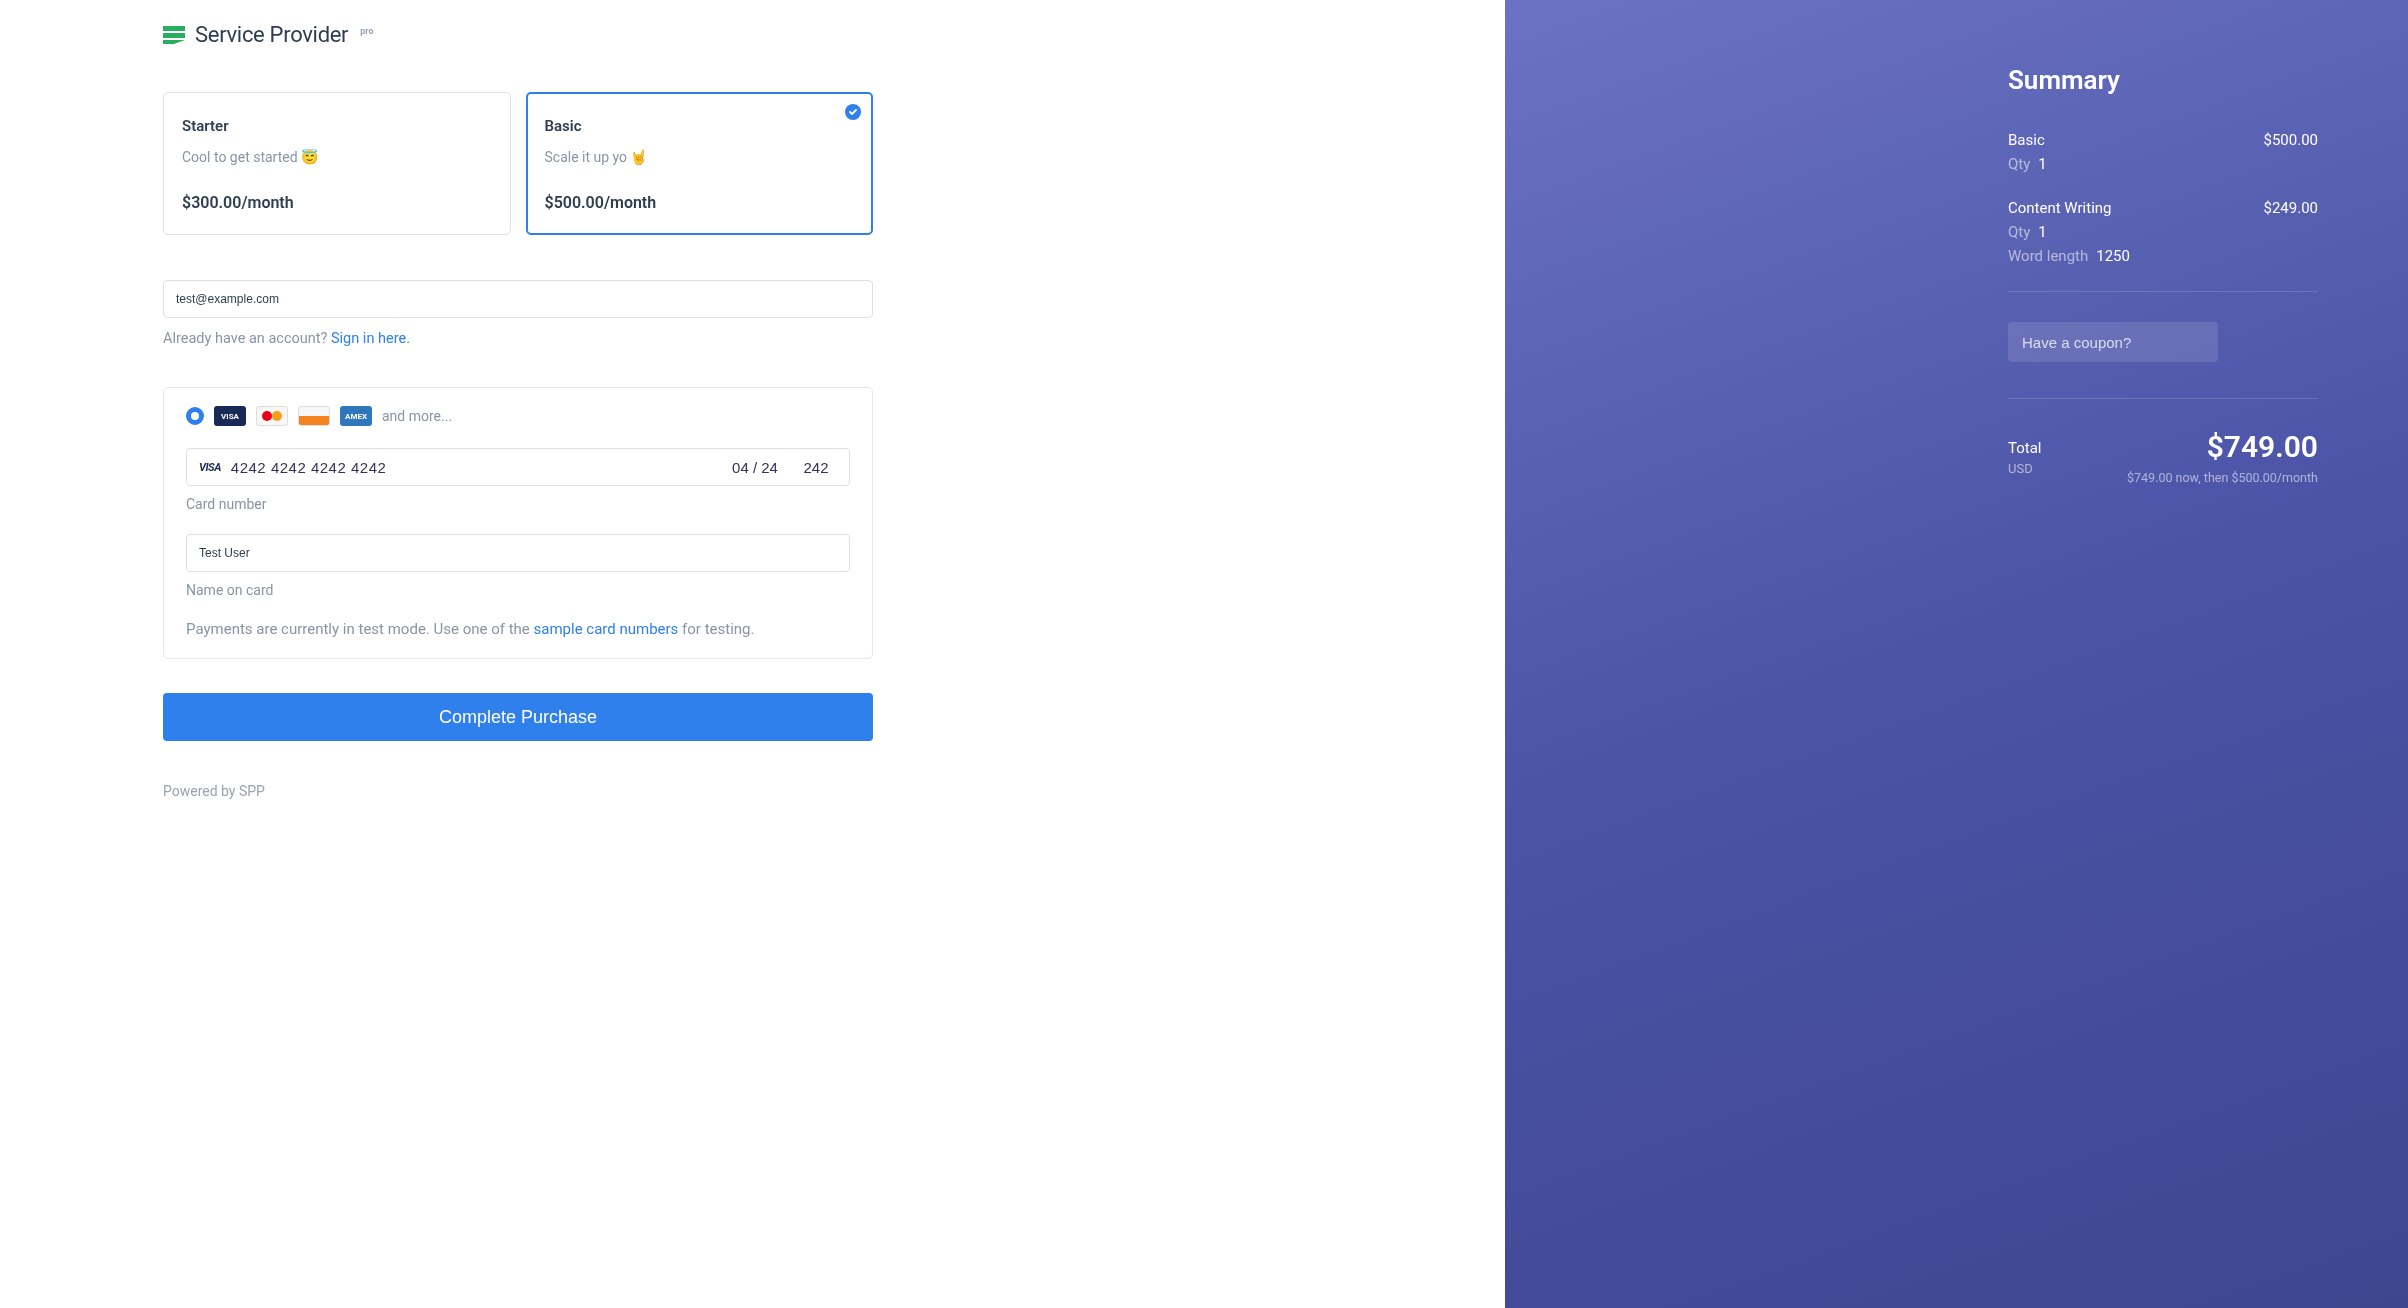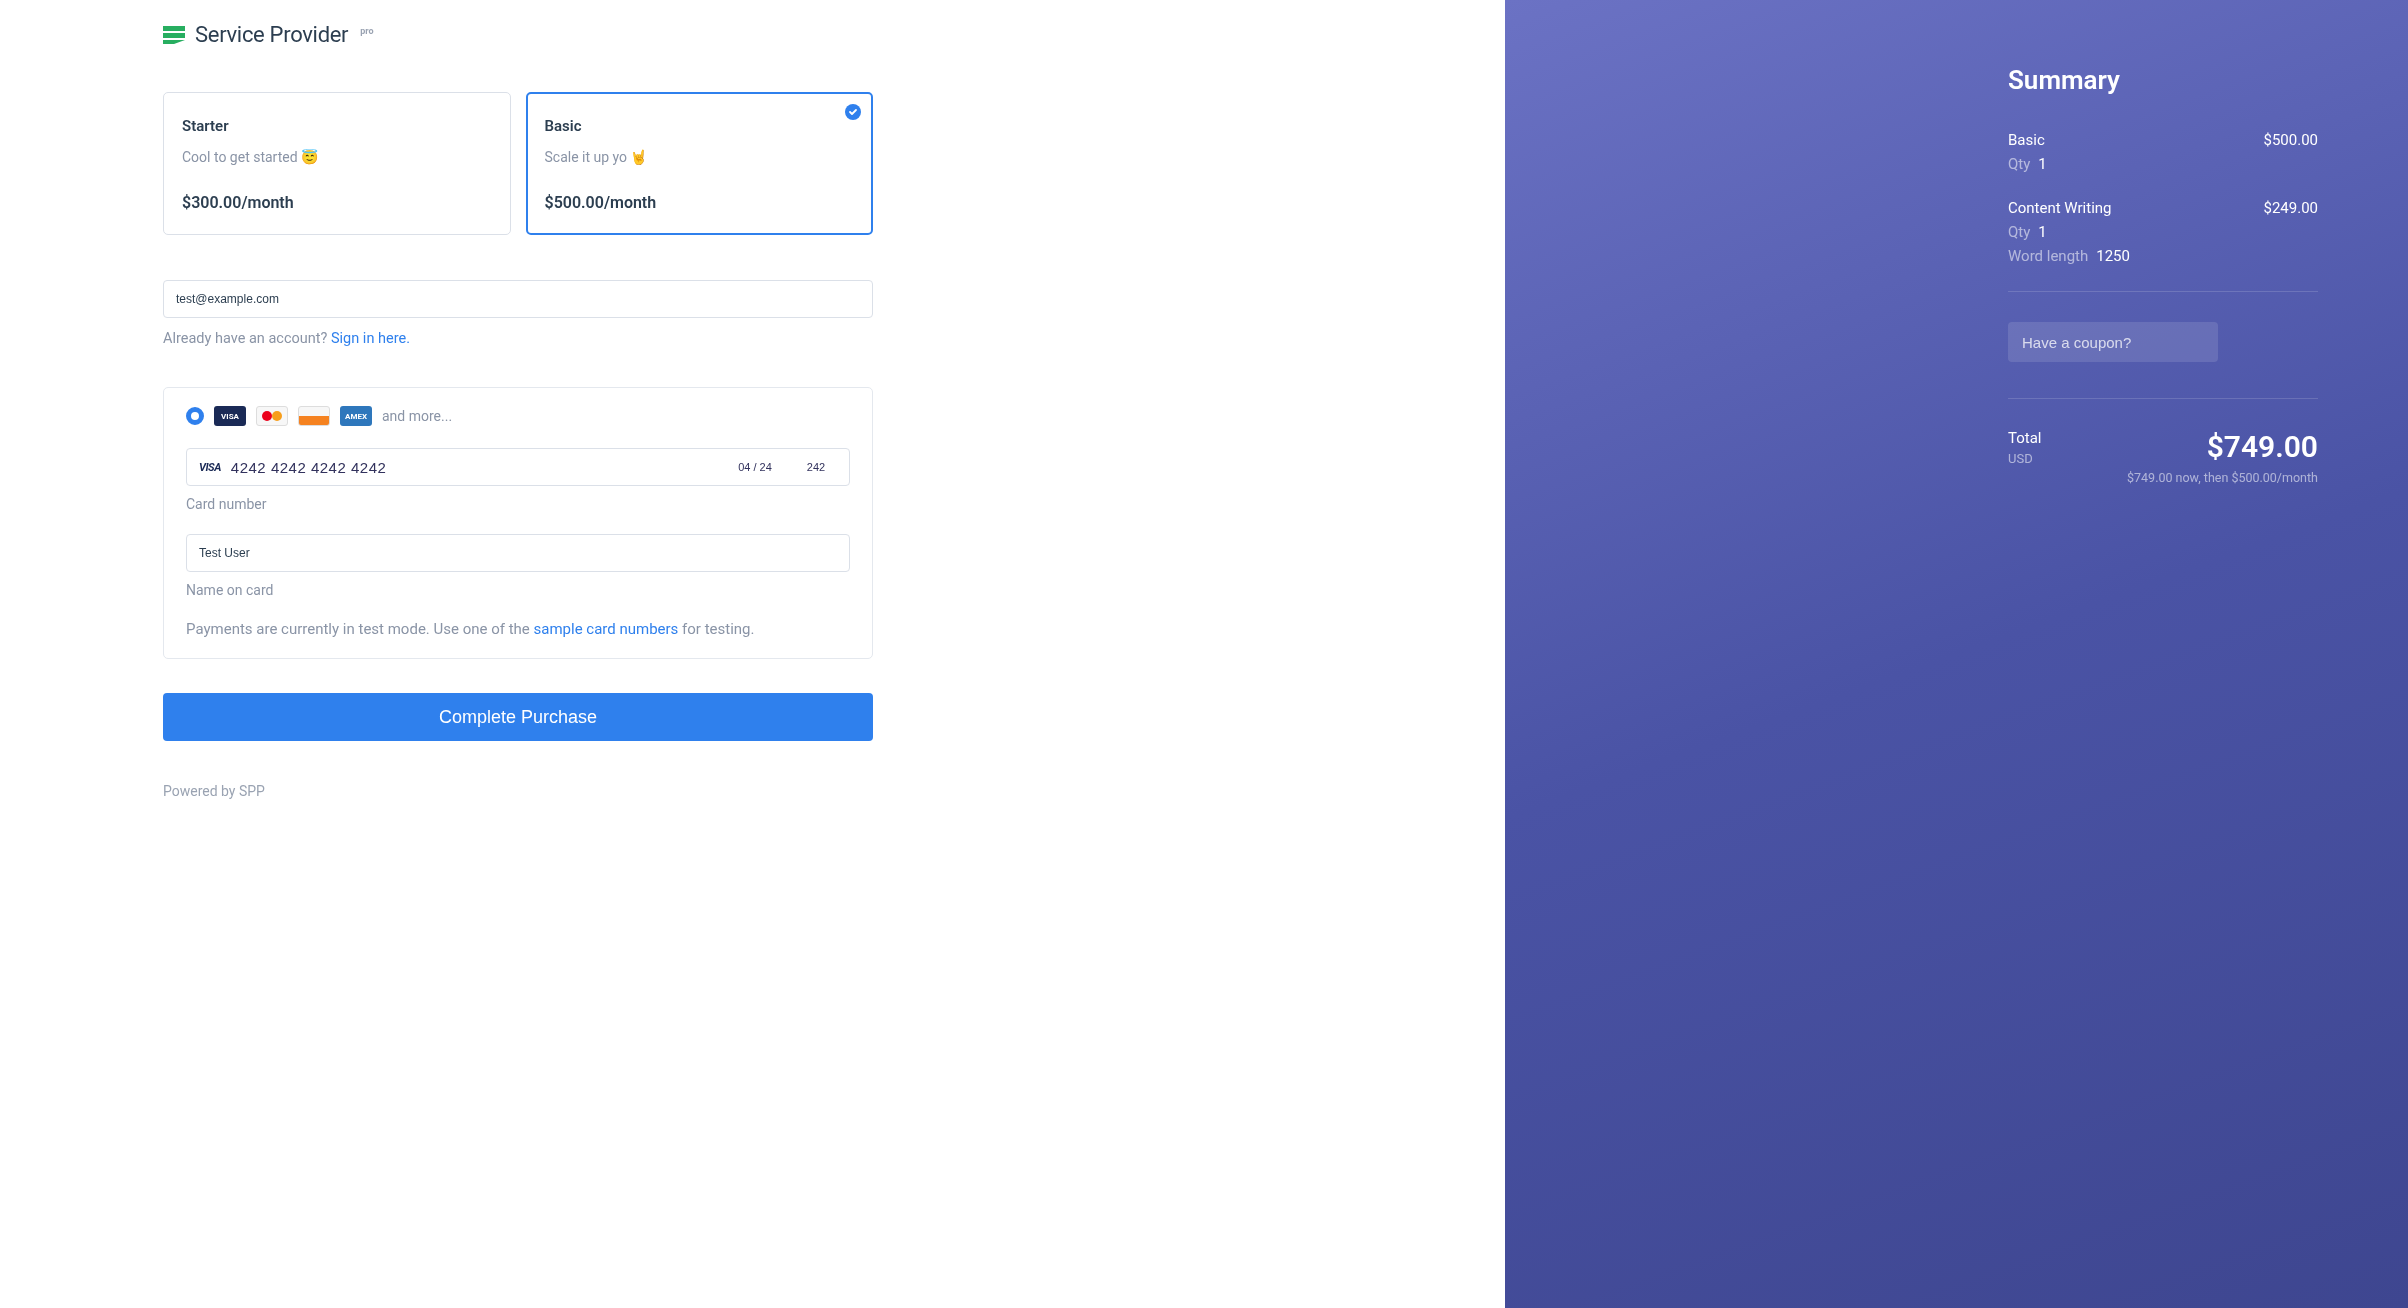--- a/index.html
+++ b/index.html
@@ -44,21 +44,21 @@
   .brand-mc::before,.brand-mc::after{content:"";position:absolute;width:10px;height:10px;border-radius:50%;top:4px}
   .brand-mc::before{background:#eb001b;left:5px}
   .brand-mc::after{background:#f79e1b;right:5px}
   .brand-disc{background:linear-gradient(180deg,#f7f7f7 50%,#f58220 50%);border:1px solid #ddd;color:#333}
   .brand-amex{background:#2e77bc}
   .pm-more{font-size:14px;color:#8a94a6}
 
   .card-input-wrap{border:1px solid #dbe0e8;border-radius:4px;height:38px;display:flex;align-items:center;padding:0 12px;gap:10px;margin-bottom:10px}
   .visa-tag{font-size:11px;font-weight:700;font-style:italic;color:#1a2a56;letter-spacing:-.5px}
   .card-num{flex:1;border:none;outline:none;font-size:15px;color:#32325d;letter-spacing:.5px}
-  .card-exp,.card-cvc{border:none;outline:none;font-size:11px;color:#32325d;text-align:center}
+  .card-exp,.card-cvc{border:none;outline:none;font-size:15px;color:#32325d;text-align:center}
   .card-exp{width:60px}
   .card-cvc{width:42px}
   .sub-label{font-size:14px;color:#8a94a6;margin-bottom:22px}
   .test-note{font-size:15px;color:#8a94a6;margin-top:4px}
   .test-note a{color:#2f80ed;text-decoration:none}
 
   
   .submit-btn{width:100%;height:48px;background:#2f80ed;color:#fff;border:none;border-radius:4px;font-size:18px;font-weight:500;cursor:pointer;margin-top:34px}
   .powered{font-size:14px;color:#9aa3b2;margin-top:42px}
 
@@ -66,21 +66,21 @@
   .sum-title{font-size:26px;font-weight:600;margin-bottom:36px}
   .sum-item{margin-bottom:26px}
   .sum-row{display:flex;justify-content:space-between;font-size:15px}
   .sum-name{color:#fff}
   .sum-price{color:#fff}
   .sum-meta{font-size:15px;color:rgba(255,255,255,.55);margin-top:6px}
   .sum-meta .v{color:#fff;margin-left:8px}
   .divider{height:1px;background:rgba(255,255,255,.15);margin:6px 0 30px}
   .coupon{width:210px;height:40px;background:rgba(255,255,255,.12);border:none;border-radius:4px;padding:0 14px;color:#fff;font-size:15px;outline:none;margin-bottom:30px}
   .coupon::placeholder{color:rgba(255,255,255,.75)}
-  .total-row{display:flex;justify-content:space-between;align-items:flex-start}
+  .total-row{display:flex;justify-content:space-between;align-items:center}
   .total-label{font-size:15px}
   .total-cur{font-size:13px;color:rgba(255,255,255,.55);margin-top:4px}
   .total-amount{font-size:30px;font-weight:600}
   .total-note{font-size:12.5px;color:rgba(255,255,255,.55);margin-top:6px;text-align:right}
 </style>
 </head>
 <body>
 
 <div class="page">
   <div class="main">

